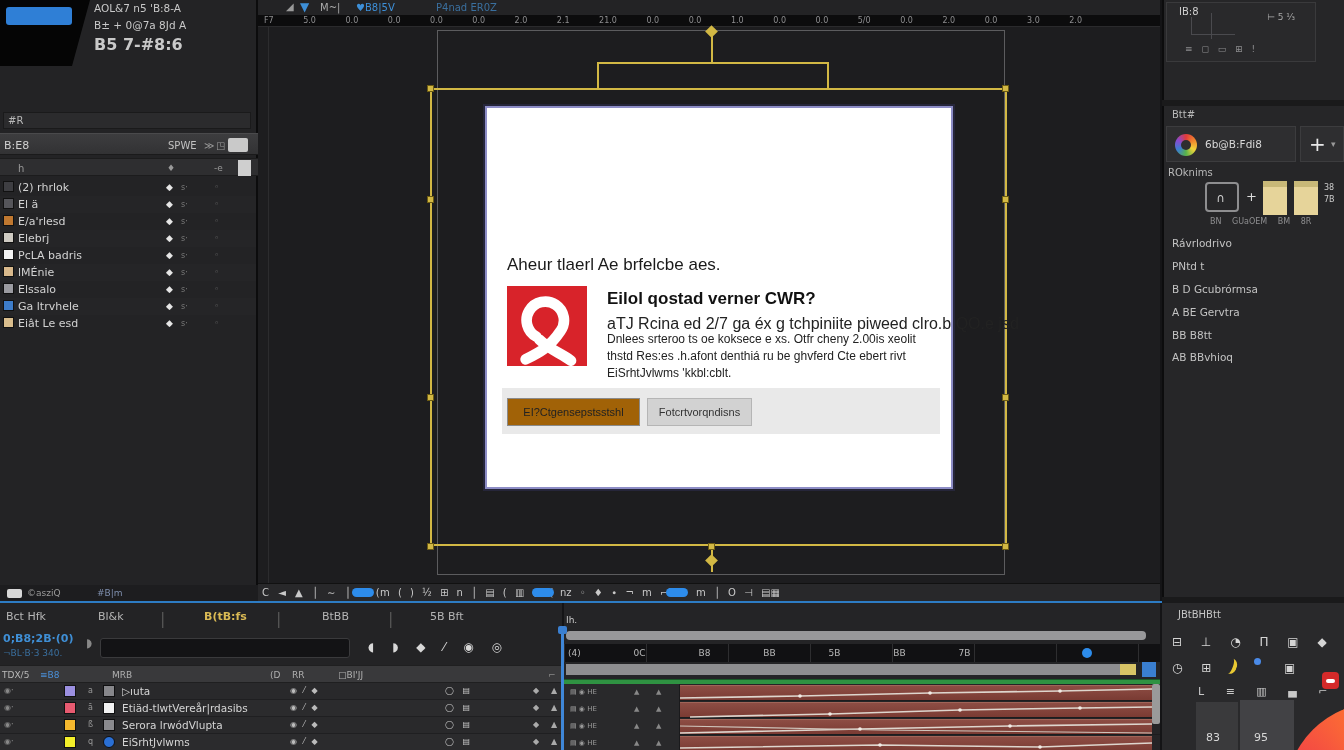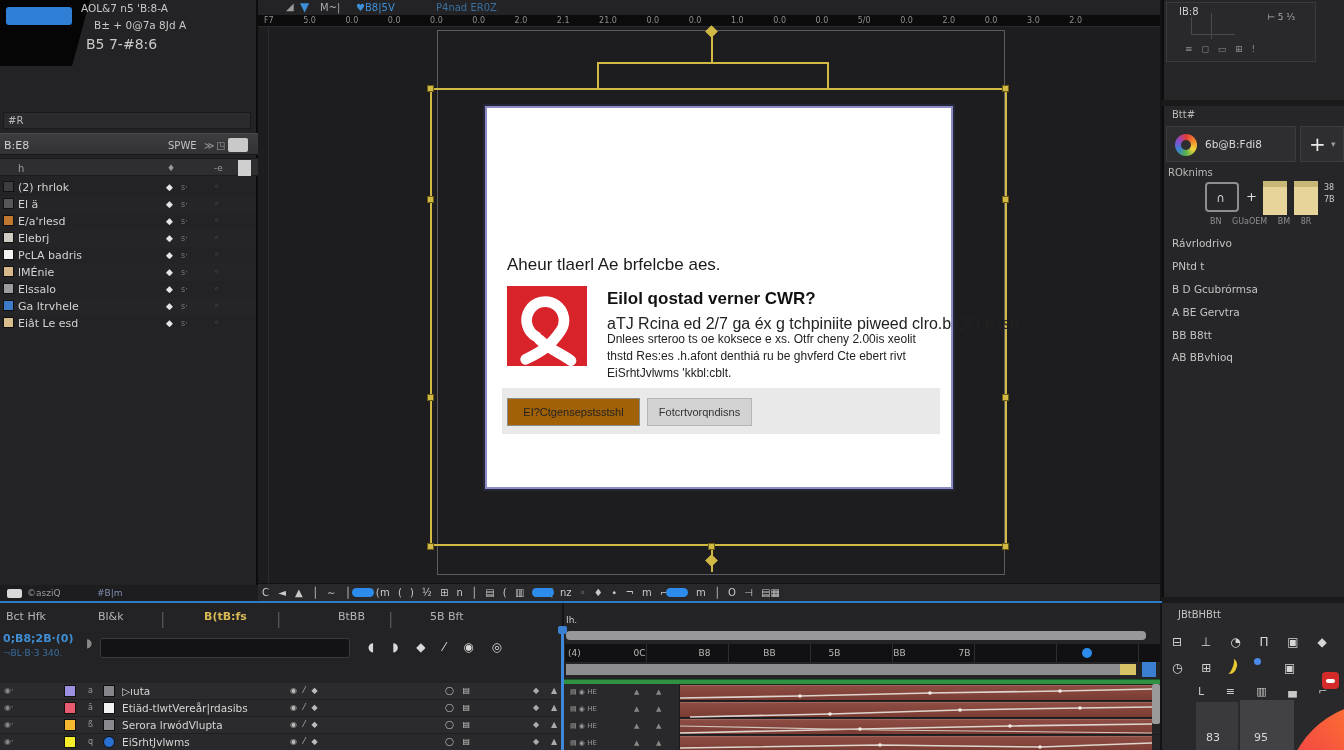--- a/index.html
+++ b/index.html
@@ -40,23 +40,23 @@
   .slider{background:#3a3a3c;}
 </style>
 </head>
 <body>
 
 <div id="root">
 
   <div class="a panelL" style="left:0;top:0;width:258px;height:601px;"></div>
   <div class="a" style="left:0;top:0;width:90px;height:66px;background:#050505;clip-path:polygon(0 0,100% 0,80% 100%,0 100%);"></div>
   <div class="a" style="left:6px;top:7px;width:66px;height:18px;background:#2f7fd6;border-radius:3px;"></div>
-  <div class="a tx" style="left:81px;top:3px;font-size:10.5px;color:#c9c9c9;">AOL&amp;7 n5 'B:8-A</div>
+  <div class="a tx" style="left:94px;top:3px;font-size:10.5px;color:#c9c9c9;">AOL&amp;7 n5 'B:8-A</div>
   <div class="a tx" style="left:94px;top:20px;font-size:10.5px;color:#c9c9c9;">B± + 0@7a 8Jd A</div>
-  <div class="a tx" style="left:86px;top:37px;font-size:14px;color:#c9c9c9;">B5 7-#8:6</div>
+  <div class="a tx" style="left:94px;top:37px;font-size:16px;color:#c9c9c9;font-weight:bold;">B5 7-#8:6</div>
 
   <div class="a" style="left:3px;top:112px;width:248px;height:17px;background:#2b2b2d;border:1px solid #1a1a1b;">
     <span class="a tx" style="left:4px;top:3px;font-size:10px;color:#b8b8b8;">#R</span>
   </div>
 
   <div class="a hdrbar" style="left:0;top:133px;width:258px;height:22px;">
     <span class="a tx" style="left:4px;top:6px;font-size:11px;color:#d0d0d0;">B:E8</span>
     <span class="a tx" style="left:168px;top:7px;font-size:10px;color:#c0c0c0;">SPWE</span>
     <span class="a tx" style="left:204px;top:7px;font-size:10px;color:#9a9a9a;">≫</span>
     <span class="a tx" style="left:216px;top:7px;font-size:10px;color:#9a9a9a;">◳</span>
@@ -204,30 +204,39 @@
 
   <div class="a" style="left:0;top:601px;width:1162px;height:2px;background:#2d7cc4;"></div>
 
   <div class="a" style="left:0;top:603px;width:562px;height:147px;background:#232325;"></div>
 
   <span class="a tx tab" style="left:6px;top:611px;">Bct Hfk</span>
   <span class="a tx tab" style="left:98px;top:611px;">Bl&amp;k</span>
   <span class="a tx" style="left:160px;top:611px;color:#555;">|</span>
   <span class="a tx tab tabActive" style="left:204px;top:611px;">B(tB:fs</span>
   <span class="a tx" style="left:276px;top:611px;color:#555;">|</span>
-  <span class="a tx tab" style="left:322px;top:611px;margin-left:16px;">BtBB</span>
+  <span class="a tx tab" style="left:322px;top:611px;">BtBB</span>
   <span class="a tx" style="left:388px;top:611px;color:#555;">|</span>
   <span class="a tx tab" style="left:430px;top:611px;">5B Bft</span>
 
   <span class="a tx" style="left:3px;top:633px;font-size:11px;font-weight:bold;color:#3f8fd6;">0;B8;2B·(0)</span>
   <span class="a tx" style="left:3px;top:649px;font-size:9px;color:#3a6f9e;">¬BL·B·3 340.</span>
   <span class="a tx" style="left:86px;top:637px;font-size:12px;color:#888;">◗</span>
   <input class="a" style="left: 100px; top: 638px; width: 250px; height: 20px; background: rgb(19, 19, 21); border: 1px solid rgb(58, 58, 60); border-radius: 3px; color: rgb(204, 204, 204);">
   <span class="a tx" style="left:368px;top:641px;font-size:12px;color:#d8d8d8;word-spacing:14px;">◖ ◗ ◆ ⁄ ◉ ◎</span>
 
+  <div class="a" style="left:0;top:665px;width:562px;height:18px;background:#39393b;border-top:1px solid #1f1f20;border-bottom:1px solid #1f1f20;">
+    <span class="a tx" style="left:2px;top:5px;font-size:9px;color:#b9b9b9;">TDX/5</span>
+    <span class="a tx" style="left:40px;top:5px;font-size:9px;color:#4a90d9;">≡B8</span>
+    <span class="a tx" style="left:112px;top:5px;font-size:9px;color:#b0b0b0;">MRB</span>
+    <span class="a tx" style="left:270px;top:5px;font-size:9px;color:#b0b0b0;">(D</span>
+    <span class="a tx" style="left:292px;top:5px;font-size:9px;color:#b0b0b0;">RR</span>
+    <span class="a tx" style="left:338px;top:5px;font-size:9px;color:#b0b0b0;">□BI'JJ</span>
+    <span class="a tx" style="left:548px;top:5px;font-size:9px;color:#888;">⌐</span>
+  </div>
 
   <div class="a tlrow" style="left:0;top:683px;">
     <span class="a tx" style="left:4px;top:4px;font-size:8px;color:#888;">◉·</span>
     <span class="a sw" style="left:64px;top:2px;width:12px;height:12px;background:#9b8fe0;"></span>
     <span class="a tx" style="left:88px;top:4px;font-size:8px;color:#999;">a</span>
     <span class="a thumb" style="left:103px;top:2px;background:#86868a;"></span>
     <span class="a tx" style="left:122px;top:3px;font-size:10.5px;color:#d5d5d5;">▷ıuta</span>
     <span class="a tx" style="left:290px;top:4px;font-size:8px;color:#bbb;word-spacing:4px;">◉ ⁄ ◆</span>
     <span class="a tx" style="left:445px;top:4px;font-size:8px;color:#ccc;word-spacing:6px;">◯ ▤</span>
     <span class="a tx" style="left:533px;top:4px;font-size:8px;color:#aaa;">◆</span>

